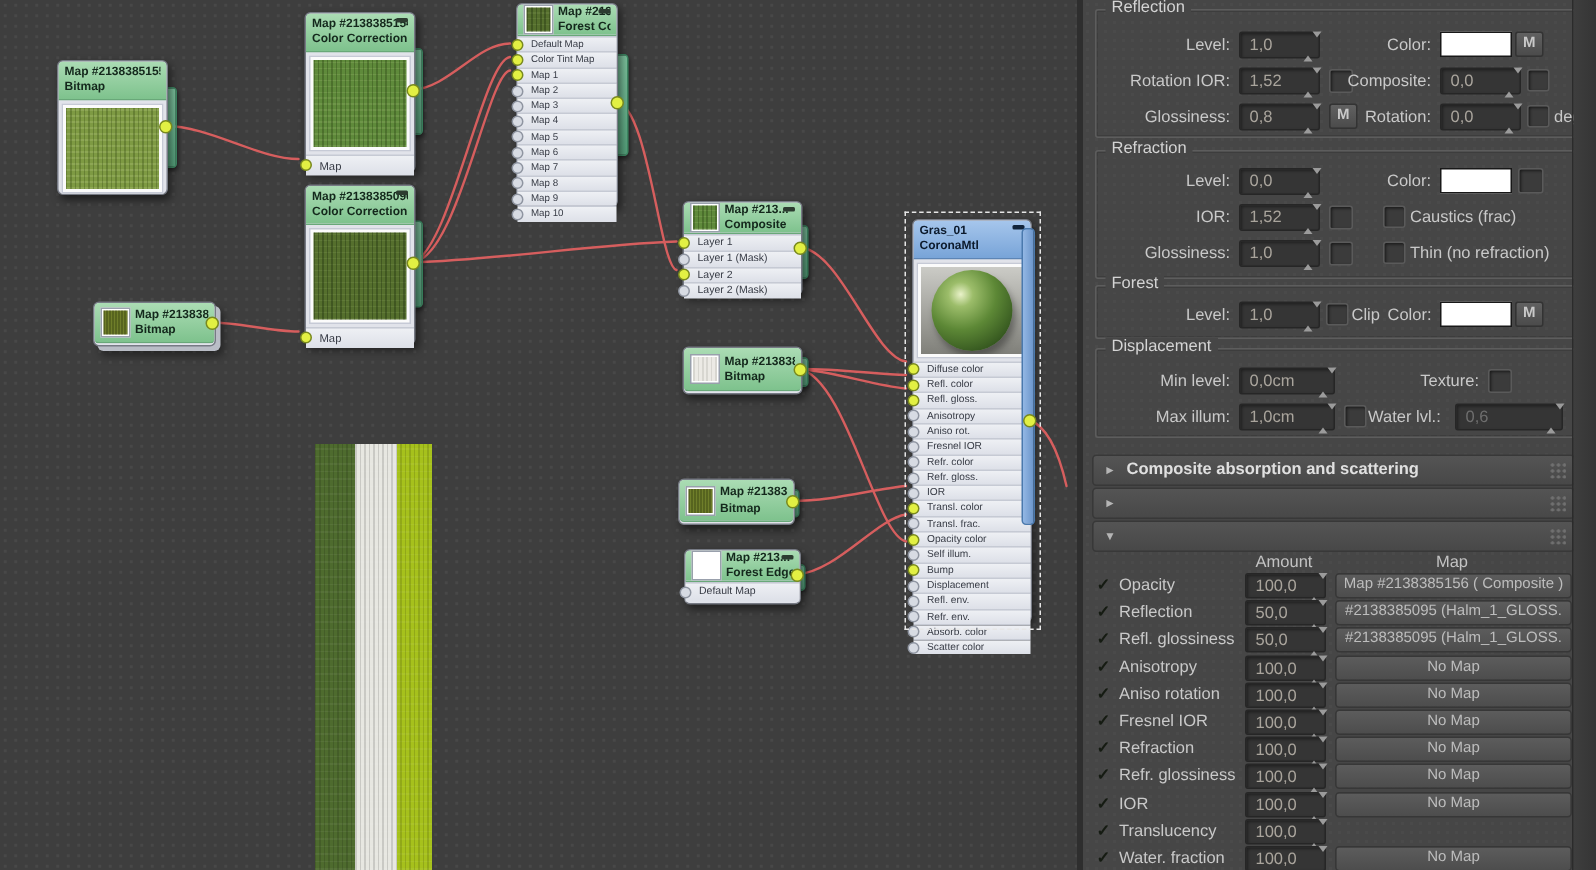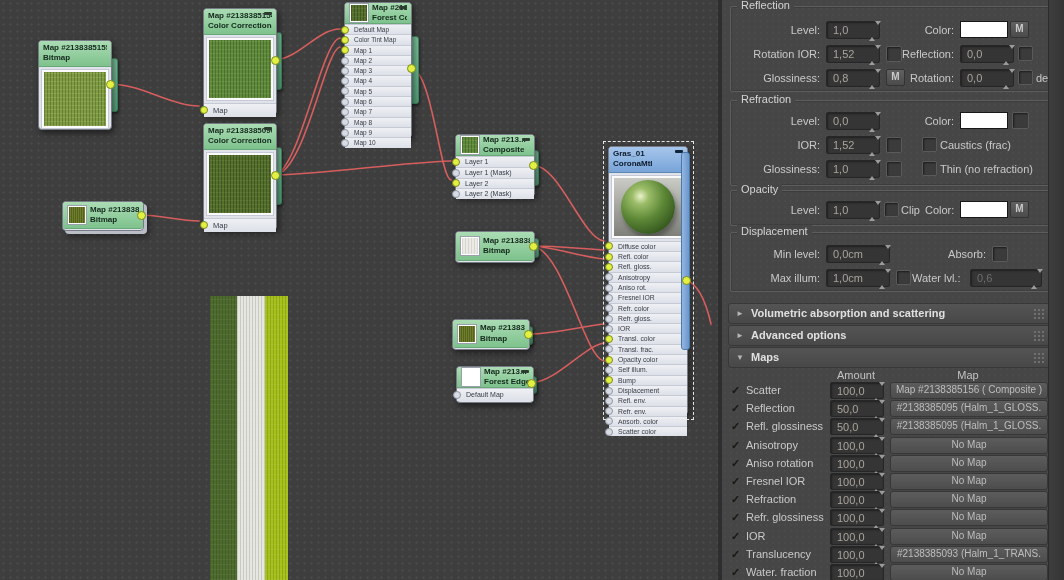--- a/index.html
+++ b/index.html
@@ -450,21 +450,21 @@
     </div>
   <div class="lbl" style="left:156px;top:23px;width:76px">Color:</div>
   <div class="swatch" style="left:238px;top:21px;width:46px;height:15px"></div>
   <div class="mbtn" style="left:288px;top:21px">M</div>
   <div class="lbl" style="left:14px;top:47px;width:84px">Rotation IOR:</div>
   <div class="spin" style="left:104px;top:45px;width:52px">
       <span class="v">1,52</span>
       <span class="ar"><i class="up"></i><i class="dn"></i></span>
     </div>
   <div class="cb" style="left:164px;top:46px;width:14px;height:14px"></div>
-  <div class="lbl" style="left:156px;top:47px;width:76px">Reflection:</div>
+  <div class="lbl" style="left:156px;top:47px;width:76px">Composite:</div>
   <div class="spin" style="left:238px;top:45px;width:52px">
       <span class="v">0,0</span>
       <span class="ar"><i class="up"></i><i class="dn"></i></span>
     </div>
   <div class="cb" style="left:296px;top:46px;width:13px;height:13px"></div>
   <div class="lbl" style="left:14px;top:71px;width:84px">Glossiness:</div>
   <div class="spin" style="left:104px;top:69px;width:52px">
       <span class="v">0,8</span>
       <span class="ar"><i class="up"></i><i class="dn"></i></span>
     </div>
@@ -499,78 +499,76 @@
   <div class="lbl" style="left:14px;top:162px;width:84px">Glossiness:</div>
   <div class="spin" style="left:104px;top:160px;width:52px">
       <span class="v">1,0</span>
       <span class="ar"><i class="up"></i><i class="dn"></i></span>
     </div>
   <div class="cb" style="left:164px;top:161px;width:14px;height:14px"></div>
   <div class="cb" style="left:200px;top:161px;width:13px;height:13px"></div>
   <div class="lbl left" style="left:218px;top:162px;width:120px">Thin (no refraction)</div>
 
   <div class="grp" style="left:8px;top:190px;width:318px;height:34px">
-    <span class="grp-title">Opacity</span>
+    <span class="grp-title">Forest</span>
   </div>
   <div class="lbl" style="left:14px;top:203px;width:84px">Level:</div>
   <div class="spin" style="left:104px;top:201px;width:52px">
       <span class="v">1,0</span>
       <span class="ar"><i class="up"></i><i class="dn"></i></span>
     </div>
   <div class="cb" style="left:162px;top:202px;width:13px;height:13px"></div>
   <div class="lbl left" style="left:179px;top:203px;width:26px">Clip</div>
   <div class="lbl left" style="left:203px;top:203px;width:34px">Color:</div>
   <div class="swatch" style="left:238px;top:201px;width:46px;height:15px"></div>
   <div class="mbtn" style="left:288px;top:201px">M</div>
 
   <div class="grp" style="left:8px;top:232px;width:318px;height:58px">
     <span class="grp-title">Displacement</span>
   </div>
   <div class="lbl" style="left:14px;top:247px;width:84px">Min level:</div>
   <div class="spin" style="left:104px;top:245px;width:62px">
       <span class="v">0,0cm</span>
       <span class="ar"><i class="up"></i><i class="dn"></i></span>
     </div>
-  <div class="lbl" style="left:178px;top:247px;width:86px">Absorb:</div>
+  <div class="lbl" style="left:178px;top:247px;width:86px">Texture:</div>
   <div class="cb" style="left:270px;top:246px;width:14px;height:14px"></div>
   <div class="lbl" style="left:14px;top:271px;width:84px">Max illum:</div>
   <div class="spin" style="left:104px;top:269px;width:62px">
       <span class="v">1,0cm</span>
       <span class="ar"><i class="up"></i><i class="dn"></i></span>
     </div>
   <div class="cb" style="left:174px;top:270px;width:13px;height:13px"></div>
   <div class="lbl left" style="left:190px;top:271px;width:58px">Water lvl.:</div>
   <div class="spin dis" style="left:248px;top:269px;width:70px">
       <span class="v">0,6</span>
       <span class="ar"><i class="up"></i><i class="dn"></i></span>
     </div>
 </div>
 
 <div class="rollout" style="top:303px">
   <span class="arr">►</span>
-  <span class="rtext">Volumetric absorption and scattering</span>
+  <span class="rtext">Composite absorption and scattering</span>
   <span class="grip"></span>
 </div>
 <div class="rollout" style="top:325px">
   <span class="arr">►</span>
-  <span class="rtext">Advanced options</span>
   <span class="grip"></span>
 </div>
 <div class="rollout" style="top:347px">
   <span class="arr">▼</span>
-  <span class="rtext">Maps</span>
   <span class="grip"></span>
 </div>
 
 <div class="mhdr" style="left:830px;top:369px;width:52px">Amount</div>
 <div class="mhdr" style="left:890px;top:369px;width:156px">Map</div>
 
 <div class="mrow" style="top:382px">
   <span class="cbk">✓</span>
-  <span class="mlabel">Scatter</span>
+  <span class="mlabel">Opacity</span>
   <span class="spin">
       <span class="v">100,0</span>
       <span class="ar"><i class="up"></i><i class="dn"></i></span>
     </span>
   <span class="mapbtn">Map #2138385156  ( Composite )</span>
 </div>
 <div class="mrow" style="top:400px">
   <span class="cbk">✓</span>
   <span class="mlabel">Reflection</span>
   <span class="spin">
@@ -642,21 +640,20 @@
     </span>
   <span class="mapbtn">No Map</span>
 </div>
 <div class="mrow" style="top:546px">
   <span class="cbk">✓</span>
   <span class="mlabel">Translucency</span>
   <span class="spin">
       <span class="v">100,0</span>
       <span class="ar"><i class="up"></i><i class="dn"></i></span>
     </span>
-  <span class="mapbtn">#2138385093 (Halm_1_TRANS.</span>
 </div>
 <div class="mrow" style="top:564px">
   <span class="cbk">✓</span>
   <span class="mlabel">Water. fraction</span>
   <span class="spin">
       <span class="v">100,0</span>
       <span class="ar"><i class="up"></i><i class="dn"></i></span>
     </span>
   <span class="mapbtn">No Map</span>
 </div>

